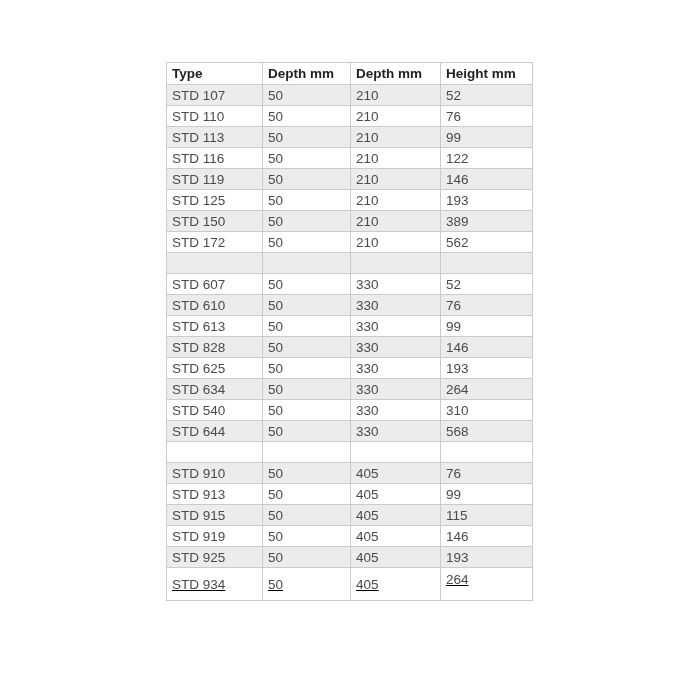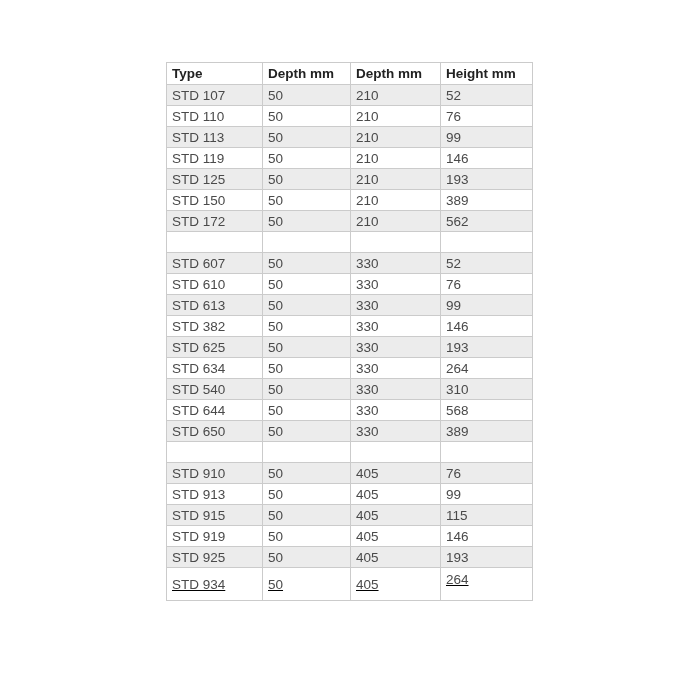--- a/index.html
+++ b/index.html
@@ -86,20 +86,26 @@
           <td>210</td>
           <td>76</td>
         </tr>
         <tr>
           <td>STD 113</td>
           <td>50</td>
           <td>210</td>
           <td>99</td>
         </tr>
         <tr>
+          <td>STD 116</td>
+          <td>50</td>
+          <td>210</td>
+          <td>122</td>
+        </tr>
+        <tr>
           <td>STD 119</td>
           <td>50</td>
           <td>210</td>
           <td>146</td>
         </tr>
         <tr>
           <td>STD 125</td>
           <td>50</td>
           <td>210</td>
           <td>193</td>
@@ -134,21 +140,21 @@
           <td>330</td>
           <td>76</td>
         </tr>
         <tr>
           <td>STD 613</td>
           <td>50</td>
           <td>330</td>
           <td>99</td>
         </tr>
         <tr>
-          <td>STD 382</td>
+          <td>STD 828</td>
           <td>50</td>
           <td>330</td>
           <td>146</td>
         </tr>
         <tr>
           <td>STD 625</td>
           <td>50</td>
           <td>330</td>
           <td>193</td>
         </tr>
@@ -162,26 +168,20 @@
           <td>STD 540</td>
           <td>50</td>
           <td>330</td>
           <td>310</td>
         </tr>
         <tr>
           <td>STD 644</td>
           <td>50</td>
           <td>330</td>
           <td>568</td>
-        </tr>
-        <tr>
-          <td>STD 650</td>
-          <td>50</td>
-          <td>330</td>
-          <td>389</td>
         </tr>
         <tr>
           <td></td>
           <td></td>
           <td></td>
           <td></td>
         </tr>
         <tr>
           <td>STD 910</td>
           <td>50</td>

